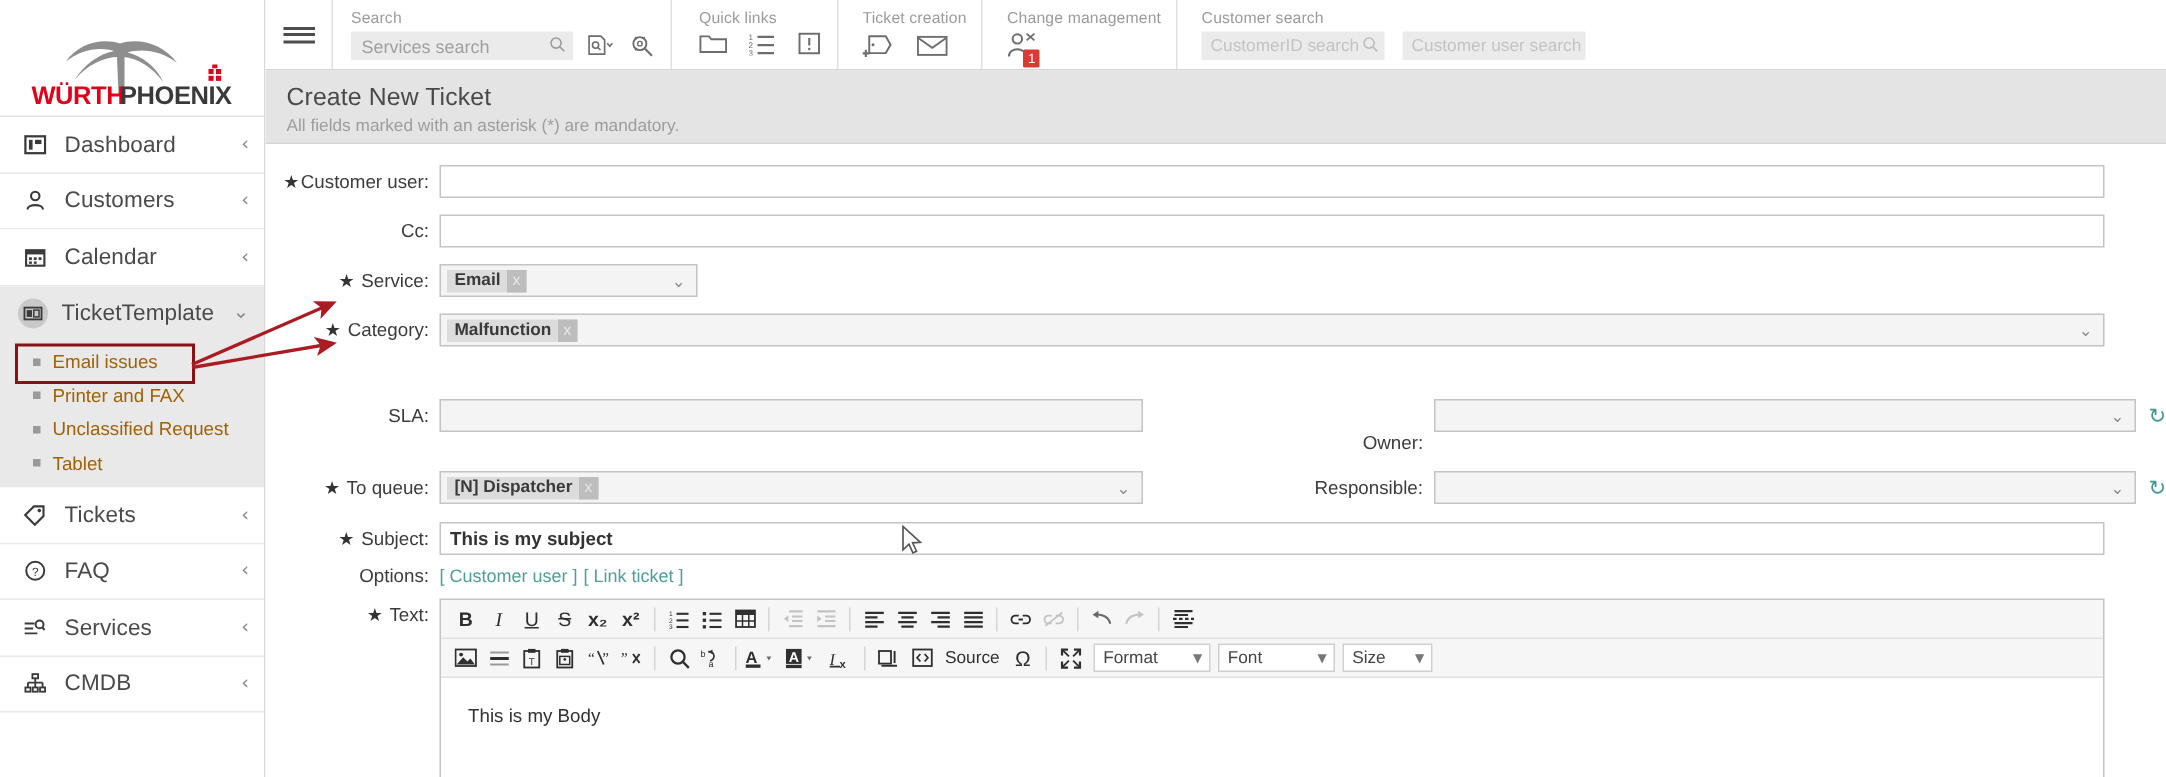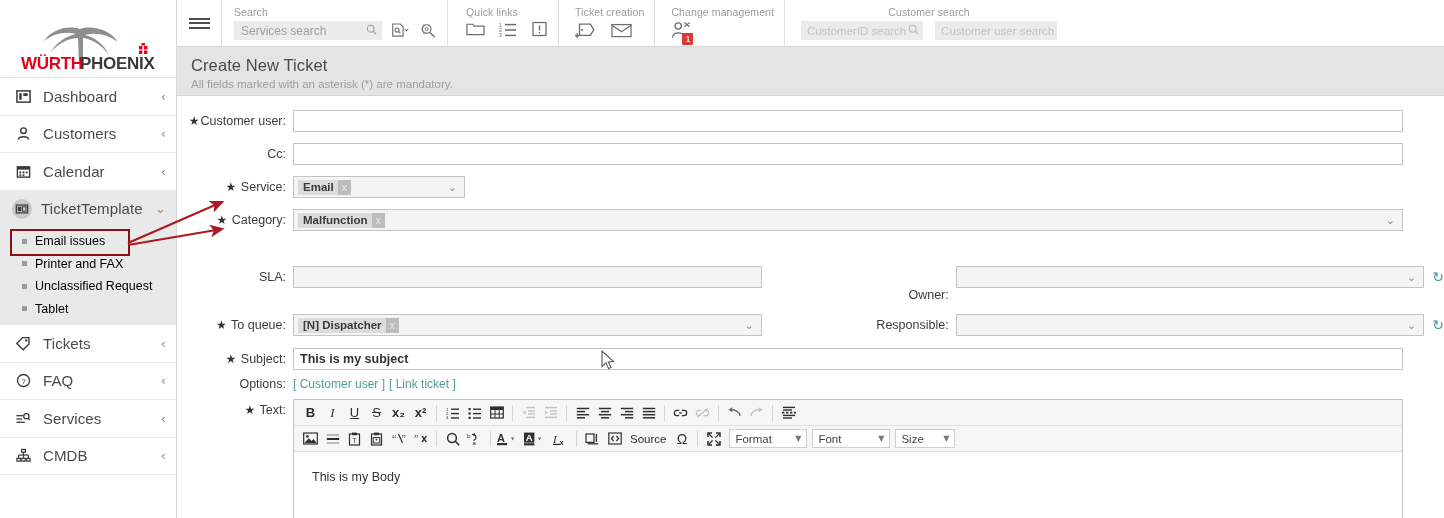--- a/index.html
+++ b/index.html
@@ -54,21 +54,21 @@
   .nav-item.active-parent { background: #e9e9e9; }
   .nav-item.active-parent .nav-ico {
     background: #c9c9c9; border-radius: 50%; width: 20px; height: 20px; flex:0 0 20px;
   }
   .subnav { background: #e9e9e9; padding: 2px 0 5px 0; }
   .sub-item {
     height: 22.5px;
     display: flex; align-items: center;
     padding-left: 22px;
     font-size: 12.5px;
-    color: #000000;
+    color: #a16207;
     cursor: pointer;
     position: relative;
   }
   .sub-item .bullet {
     width: 5px; height: 5px; background: #9a9a9a;
     margin-right: 8px; flex: 0 0 5px;
   }
   #email-issues-box {
     position: absolute;
     left: 10px; top: 229px;
@@ -464,21 +464,21 @@
             <svg width="23" height="19" viewBox="0 0 24 20">
                 <circle cx="7.5" cy="5.2" r="3.3" fill="none" stroke="#6d6d6d" stroke-width="1.4"></circle>
                 <path d="M1.6 17.5 C1.6 10.8 13.4 10.8 13.4 17.5" fill="none" stroke="#6d6d6d" stroke-width="1.4"></path>
                 <path d="M14 1.5 L19.5 6.2 M19.5 1.5 L14 6.2" stroke="#6d6d6d" stroke-width="1.3"></path>
               </svg>
           </span>
           <span class="badge" style="left:11px; top:12px;">1</span>
         </div>
       </div>
 
-      <div class="tb-group" style="padding-left:16px;align-items:center;">
+      <div class="tb-group" style="padding-left:16px;">
         <div class="tb-title">Customer search</div>
         <div class="tb-row" style="gap:12px;">
           <div class="cust-box">
             <span>CustomerID search</span>
             <span>
               <svg width="11" height="11" viewBox="0 0 14 14">
                   <circle cx="6" cy="6" r="4.3" fill="none" stroke="#bdbdbd" stroke-width="1.4"></circle>
                   <line x1="9.2" y1="9.2" x2="13" y2="13" stroke="#bdbdbd" stroke-width="1.4"></line>
                 </svg>
             </span>

